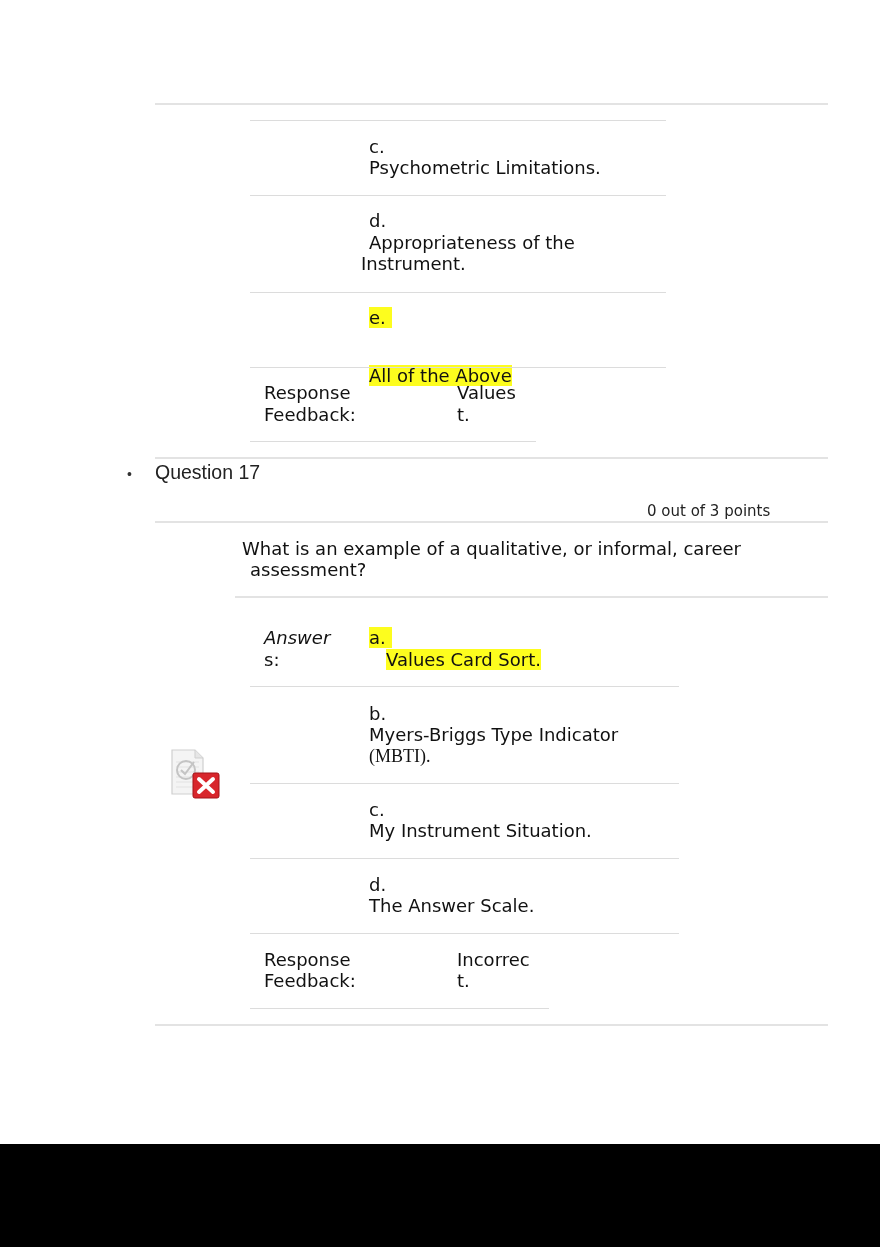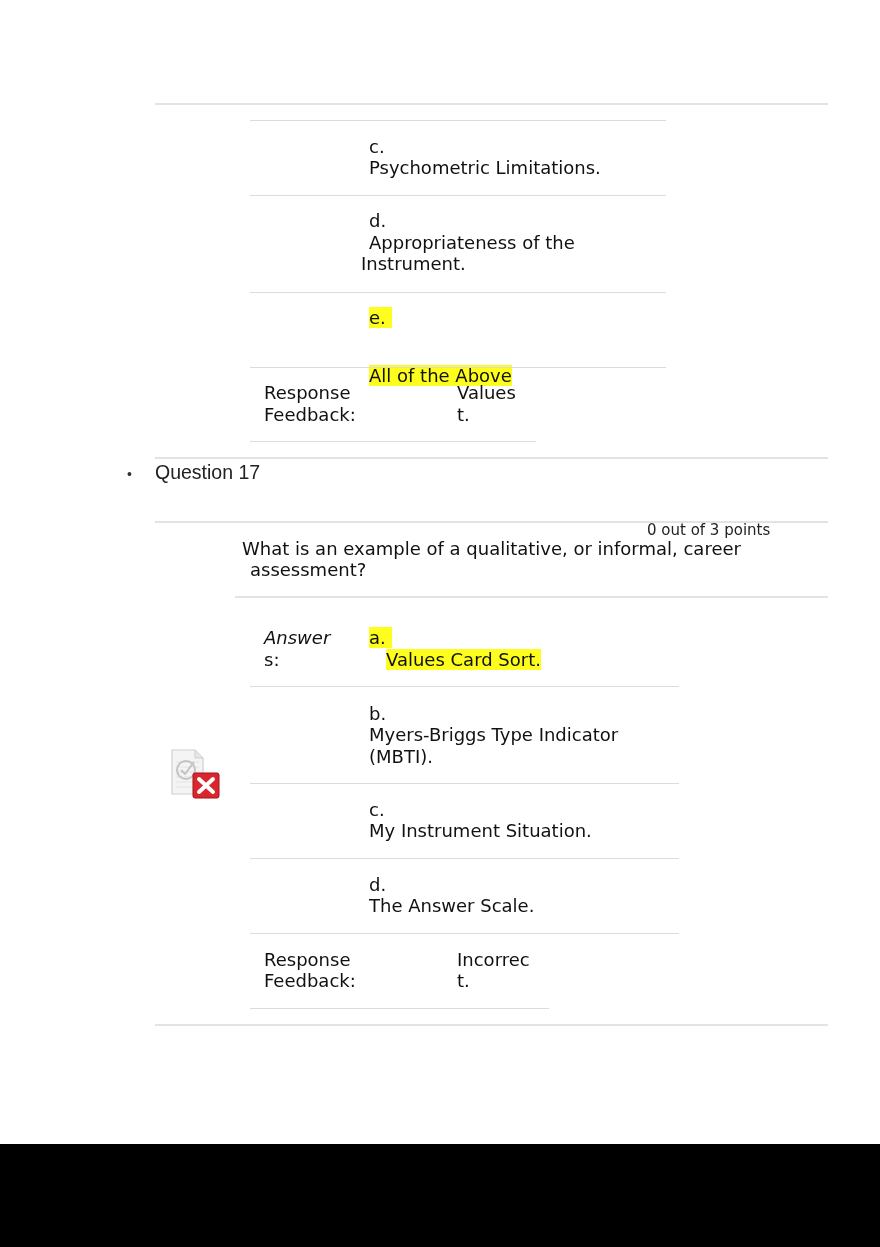--- a/index.html
+++ b/index.html
@@ -64,21 +64,20 @@
       font-size: 14px;
       color: #333;
     }
     .points {
       position: absolute;
       left: 647px;
       top: 502px;
       font-size: 15px;
       color: #222;
       white-space: nowrap;
-      margin-top: 19px;
     }
     .status-icon {
       position: absolute;
       left: 169px;
       top: 748px;
       width: 52px;
       height: 52px;
     }
   </style>
 </head>
@@ -161,21 +160,21 @@
   <div>
     <div class="txt" style="left:369px; top:627px;"><span class="hl" style="padding-right:6px;">a.</span></div>
     <div class="txt" style="left:386px; top:649px;border-radius:10px;"><span class="hl">Values Card Sort.</span></div>
   </div>
 
   <div class="hr thin" style="left:250px; top:686px; width:429px;"></div>
 
   <div>
     <div class="txt" style="left:369px; top:703px;">b.</div>
     <div class="txt" style="left:369px; top:724px;">Myers-Briggs Type Indicator</div>
-    <div class="txt" style="left:369px; top:746px;">(MBTI).</div>
+    <div class="txt" style="left:369px; top:746px;font-family:Liberation Serif, serif;">(MBTI).</div>
   </div>
 
   <div class="hr thin" style="left:250px; top:783px; width:429px;"></div>
 
   <div>
     <div class="txt" style="left:369px; top:799px;">c.</div>
     <div class="txt" style="left:369px; top:820px;">My Instrument Situation.</div>
   </div>
 
   <div class="hr thin" style="left:250px; top:858px; width:429px;"></div>

